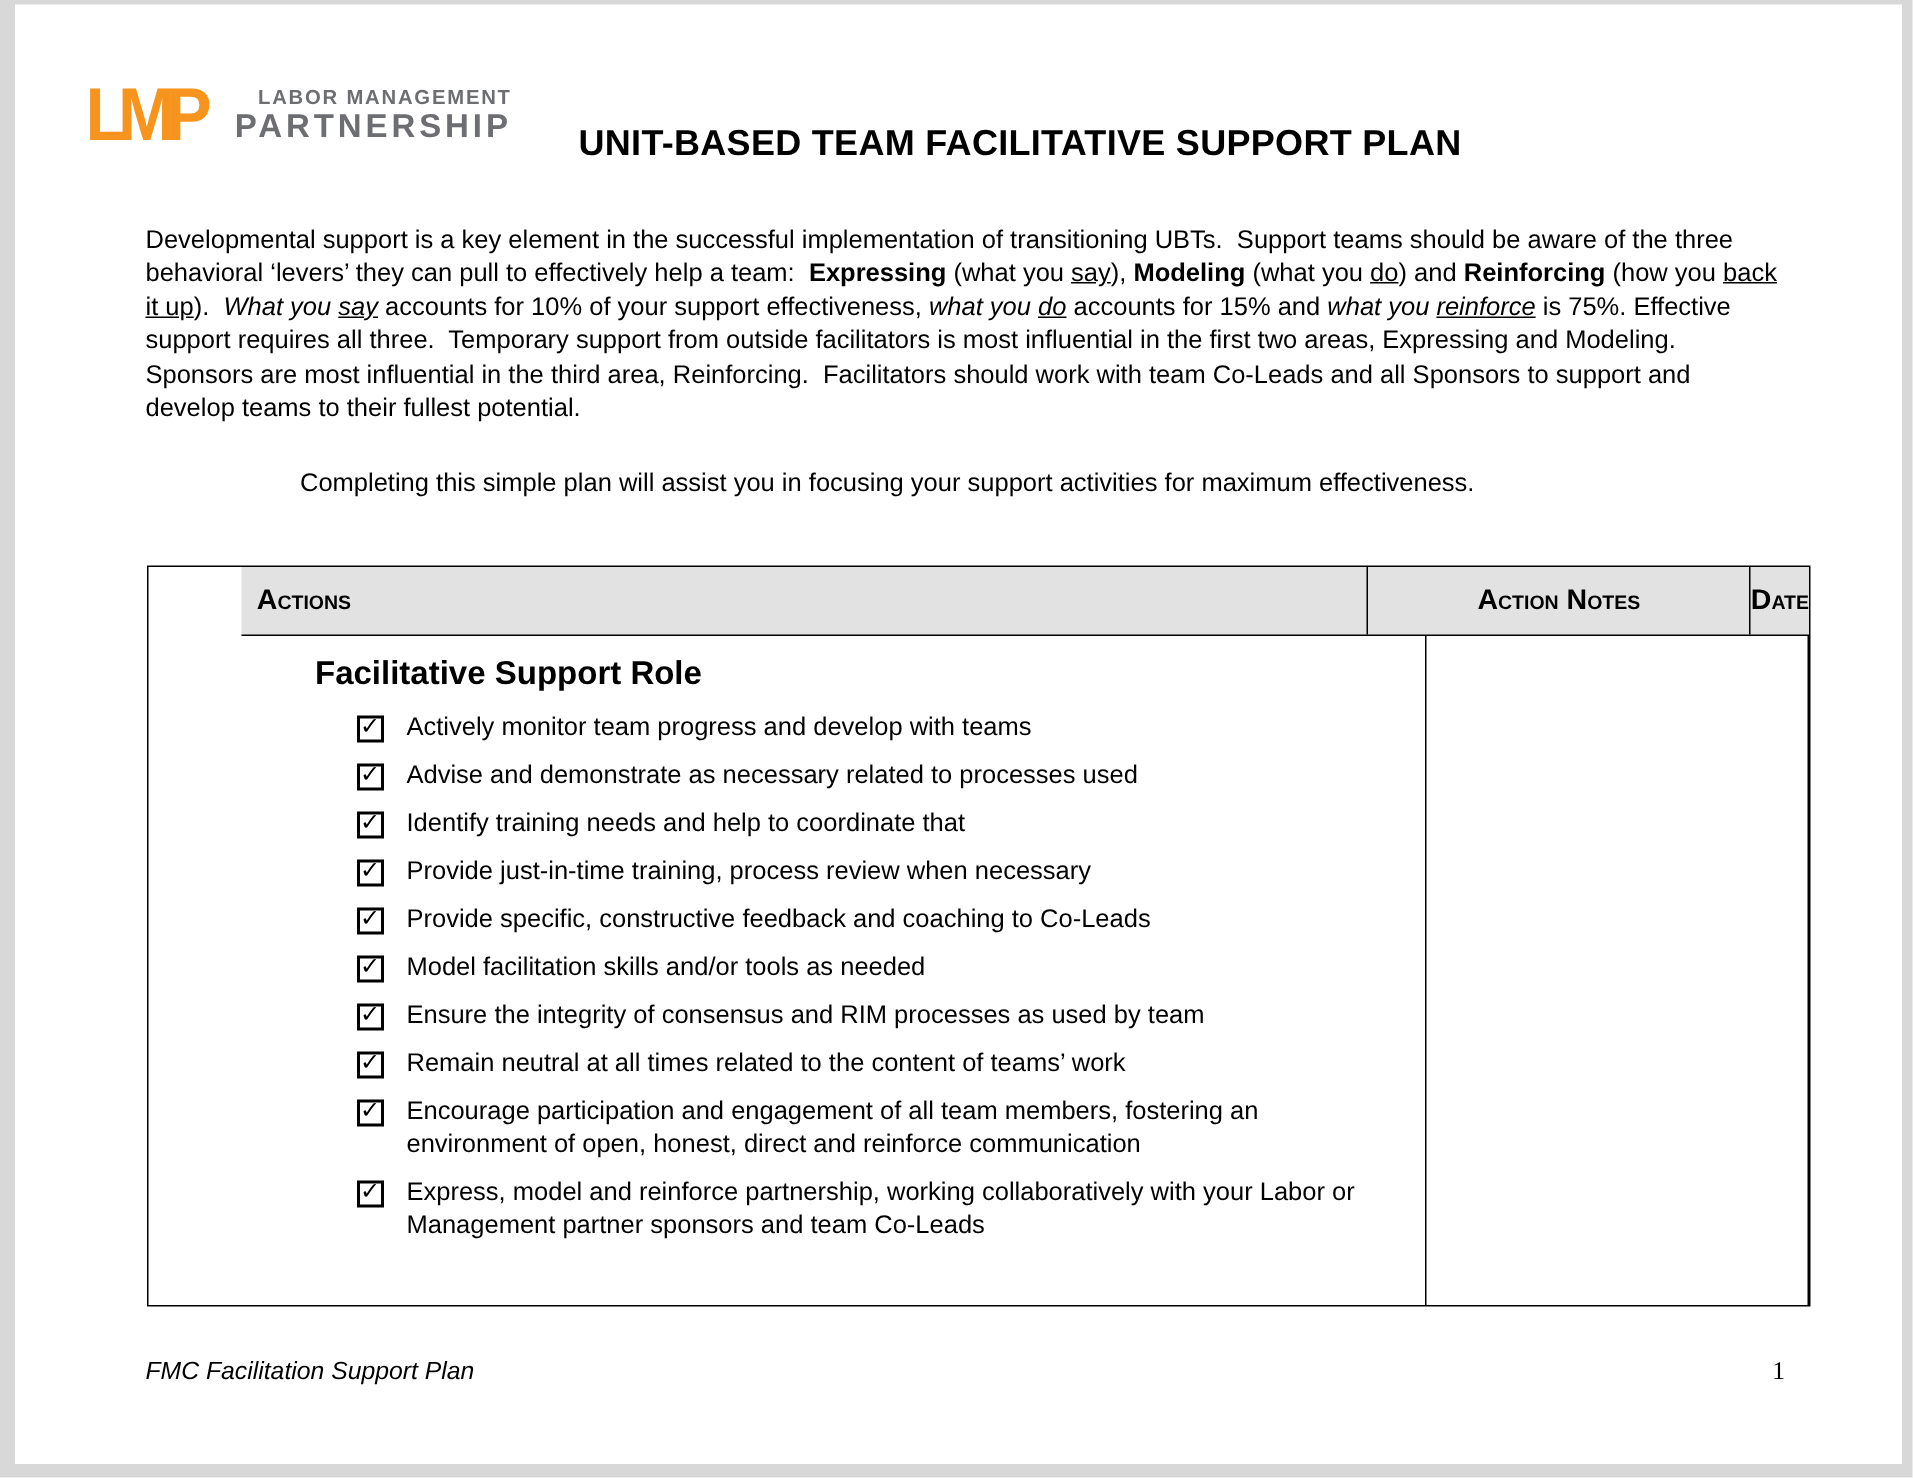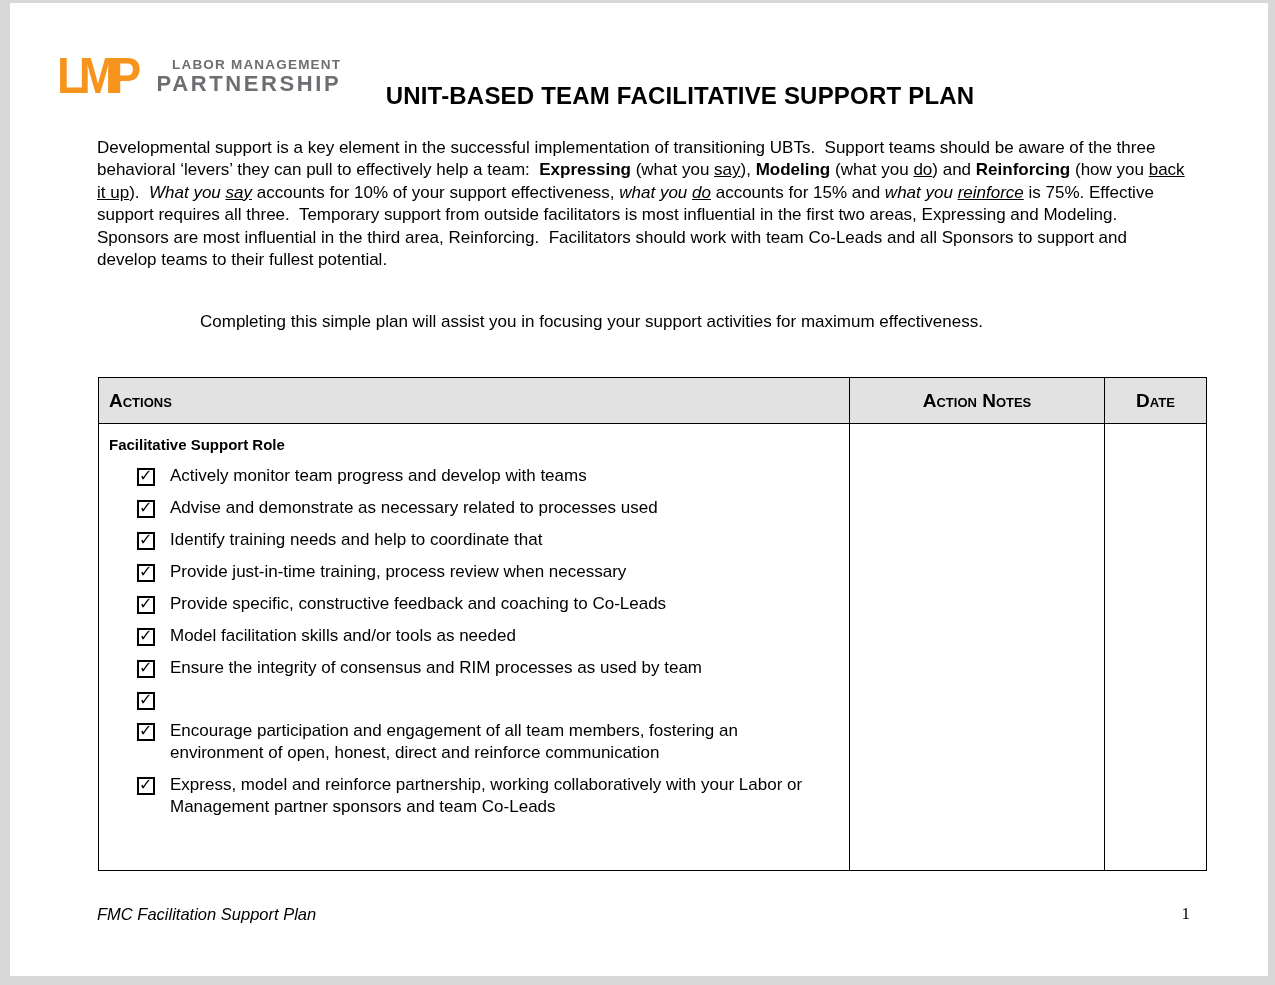--- a/index.html
+++ b/index.html
@@ -35,59 +35,59 @@
   
   .title{
     position:absolute;top:79px;left:82px;right:0;
     text-align:center;
     font-size:24px;font-weight:bold;
     color:#000000;
     letter-spacing:.2px;
   }
   
   .intro{
-    position:absolute;left:87px;top:117px;width:1094px;
+    position:absolute;left:87px;top:129px;width:1094px;
     font-size:17px;line-height:22.4px;
   }
   .seg-b{font-weight:bold;}
   .seg-i{font-style:italic;}
   .seg-u{text-decoration:underline;}
   .seg-iu{font-style:italic;text-decoration:underline;}
   .subline{
     position:absolute;left:190px;top:309px;
     font-size:17px;
   }
   
   .tbl{
     position:absolute;left:88px;top:374px;
     width:1109px;height:494px;
     border:1.5px solid #000;
     box-sizing:border-box;
-    display:flex;flex-direction:column;
+    display:flex;flex-direction:column;align-items:flex-end;
   }
   .thead{
     display:flex;flex:none;height:46px;
     background:#e2e2e2;
     border-bottom:1.5px solid #000;
     box-sizing:border-box;
   }
   .tbody{display:flex;flex:1;}
   .col-actions{width:750px;box-sizing:border-box;}
   .col-notes{width:255px;box-sizing:border-box;border-left:1.5px solid #000;}
   .col-date{flex:1;box-sizing:border-box;border-left:1.5px solid #000;}
   .th{
     font-weight:bold;
     font-size:19px;
     font-variant:small-caps;
     display:flex;align-items:center;
   }
   .th.col-actions{justify-content:flex-start;padding-left:10px;}
   .th.col-notes,.th.col-date{justify-content:center;}
   .td.col-actions{padding:12px 10px 0 10px;}
-  .section-title{font-size:15px;font-weight:bold;margin-bottom:12px;}
+  .section-title{font-size:22px;font-weight:bold;margin-bottom:12px;}
   .chk-item{
     display:flex;align-items:flex-start;gap:15px;
     margin-left:28px;margin-bottom:10px;
     font-size:17px;line-height:22px;
     max-width:682px;
   }
   .cb{
     flex:none;
     width:14px;height:14px;
     border:2px solid #000;
@@ -163,20 +163,21 @@
         <div class="chk-item">
             <span class="cb"></span>
             <span>Model facilitation skills and/or tools as needed</span>
           </div>
         <div class="chk-item">
             <span class="cb"></span>
             <span>Ensure the integrity of consensus and RIM processes as used by team</span>
           </div>
         <div class="chk-item">
             <span class="cb"></span>
+            <span>Remain neutral at all times related to the content of teams’ work</span>
           </div>
         <div class="chk-item">
             <span class="cb"></span>
             <span>Encourage participation and engagement of all team members, fostering an environment of open, honest, direct and reinforce communication</span>
           </div>
         <div class="chk-item">
             <span class="cb"></span>
             <span>Express, model and reinforce partnership, working collaboratively with your Labor or Management partner sponsors and team Co-Leads</span>
           </div>
       </div>

